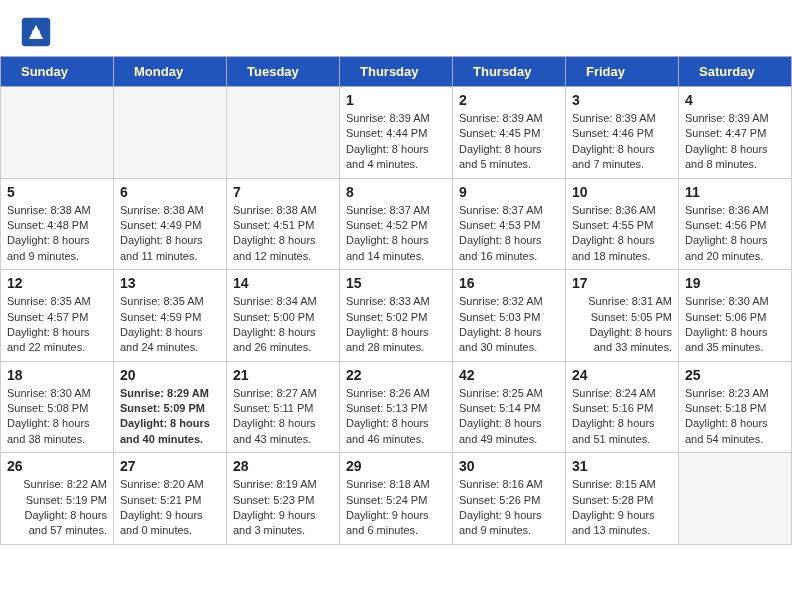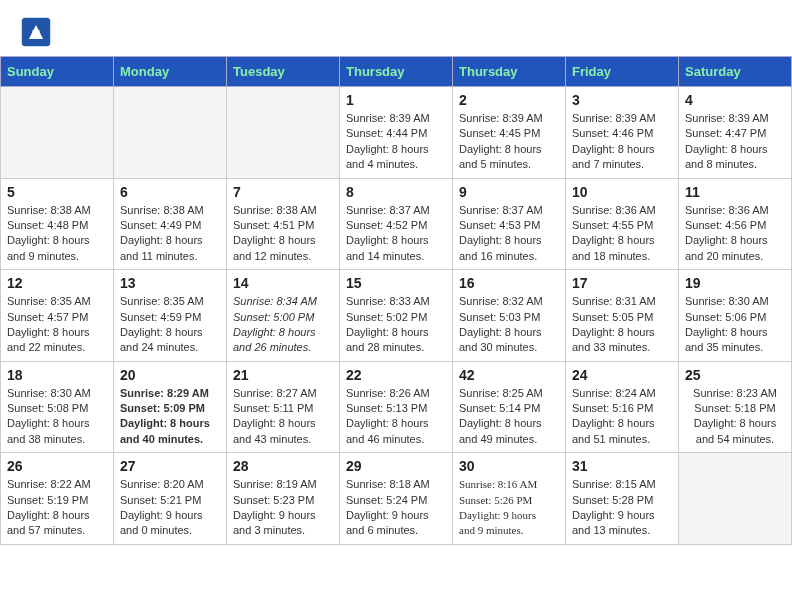--- a/index.html
+++ b/index.html
@@ -54,24 +54,24 @@
       color: #444;
     }
     .calendar {
       width: 100%;
       border-collapse: collapse;
       margin: 0;
       padding: 0 0;
     }
     .calendar thead tr th {
       background: #2255bb;
-      color: #86efac;
+      color: #fef9c3;
       font-size: 13px;
       font-weight: bold;
-      padding: 7px 6px;
+      padding: 7px 20px;
       text-align: left;
       border: 1px solid #aac;
     }
     .calendar tbody tr td {
       vertical-align: top;
       border: 1px solid #ccc;
       padding: 5px 6px;
       min-height: 80px;
       width: 113px;
       font-size: 11px;
@@ -224,42 +224,42 @@
         </td>
         <td>
           <div class="cell-day">13</div>
           <div class="cell-info" style="white-space: pre-line;">Sunrise: 8:35 AM
 Sunset: 4:59 PM
 Daylight: 8 hours
 and 24 minutes.</div>
         </td>
         <td>
           <div class="cell-day">14</div>
-          <div class="cell-info" style="white-space: pre-line; font-style: italic;">Sunrise: 8:34 AM
+          <div class="cell-info" style="white-space: pre-line;">Sunrise: 8:34 AM
 Sunset: 5:00 PM
 Daylight: 8 hours
 and 26 minutes.</div>
         </td>
         <td>
           <div class="cell-day">15</div>
           <div class="cell-info" style="white-space: pre-line;">Sunrise: 8:33 AM
 Sunset: 5:02 PM
 Daylight: 8 hours
 and 28 minutes.</div>
         </td>
         <td>
           <div class="cell-day">16</div>
           <div class="cell-info" style="white-space: pre-line;">Sunrise: 8:32 AM
 Sunset: 5:03 PM
 Daylight: 8 hours
 and 30 minutes.</div>
         </td>
         <td>
           <div class="cell-day">17</div>
-          <div class="cell-info" style="white-space: pre-line;">Sunrise: 8:31 AM
+          <div class="cell-info" style="white-space: pre-line; text-align: right;">Sunrise: 8:31 AM
 Sunset: 5:05 PM
 Daylight: 8 hours
 and 33 minutes.</div>
         </td>
         <td>
           <div class="cell-day">19</div>
           <div class="cell-info" style="white-space: pre-line;">Sunrise: 8:30 AM
 Sunset: 5:06 PM
 Daylight: 8 hours
 and 35 minutes.</div>
@@ -303,30 +303,30 @@
         </td>
         <td>
           <div class="cell-day">24</div>
           <div class="cell-info" style="white-space: pre-line;">Sunrise: 8:24 AM
 Sunset: 5:16 PM
 Daylight: 8 hours
 and 51 minutes.</div>
         </td>
         <td>
           <div class="cell-day">25</div>
-          <div class="cell-info" style="white-space: pre-line; text-align: center;">Sunrise: 8:23 AM
+          <div class="cell-info" style="white-space: pre-line;">Sunrise: 8:23 AM
 Sunset: 5:18 PM
 Daylight: 8 hours
 and 54 minutes.</div>
         </td>
       </tr>
       <tr>
         <td>
           <div class="cell-day">26</div>
-          <div class="cell-info" style="white-space: pre-line;">Sunrise: 8:22 AM
+          <div class="cell-info" style="white-space: pre-line; text-align: right;">Sunrise: 8:22 AM
 Sunset: 5:19 PM
 Daylight: 8 hours
 and 57 minutes.</div>
         </td>
         <td>
           <div class="cell-day">27</div>
           <div class="cell-info" style="white-space: pre-line;">Sunrise: 8:20 AM
 Sunset: 5:21 PM
 Daylight: 9 hours
 and 0 minutes.</div>
@@ -340,21 +340,21 @@
         </td>
         <td>
           <div class="cell-day">29</div>
           <div class="cell-info" style="white-space: pre-line;">Sunrise: 8:18 AM
 Sunset: 5:24 PM
 Daylight: 9 hours
 and 6 minutes.</div>
         </td>
         <td>
           <div class="cell-day">30</div>
-          <div class="cell-info" style="white-space: pre-line; font-family: Liberation Serif, serif;">Sunrise: 8:16 AM
+          <div class="cell-info" style="white-space: pre-line;">Sunrise: 8:16 AM
 Sunset: 5:26 PM
 Daylight: 9 hours
 and 9 minutes.</div>
         </td>
         <td>
           <div class="cell-day">31</div>
           <div class="cell-info" style="white-space: pre-line;">Sunrise: 8:15 AM
 Sunset: 5:28 PM
 Daylight: 9 hours
 and 13 minutes.</div>

